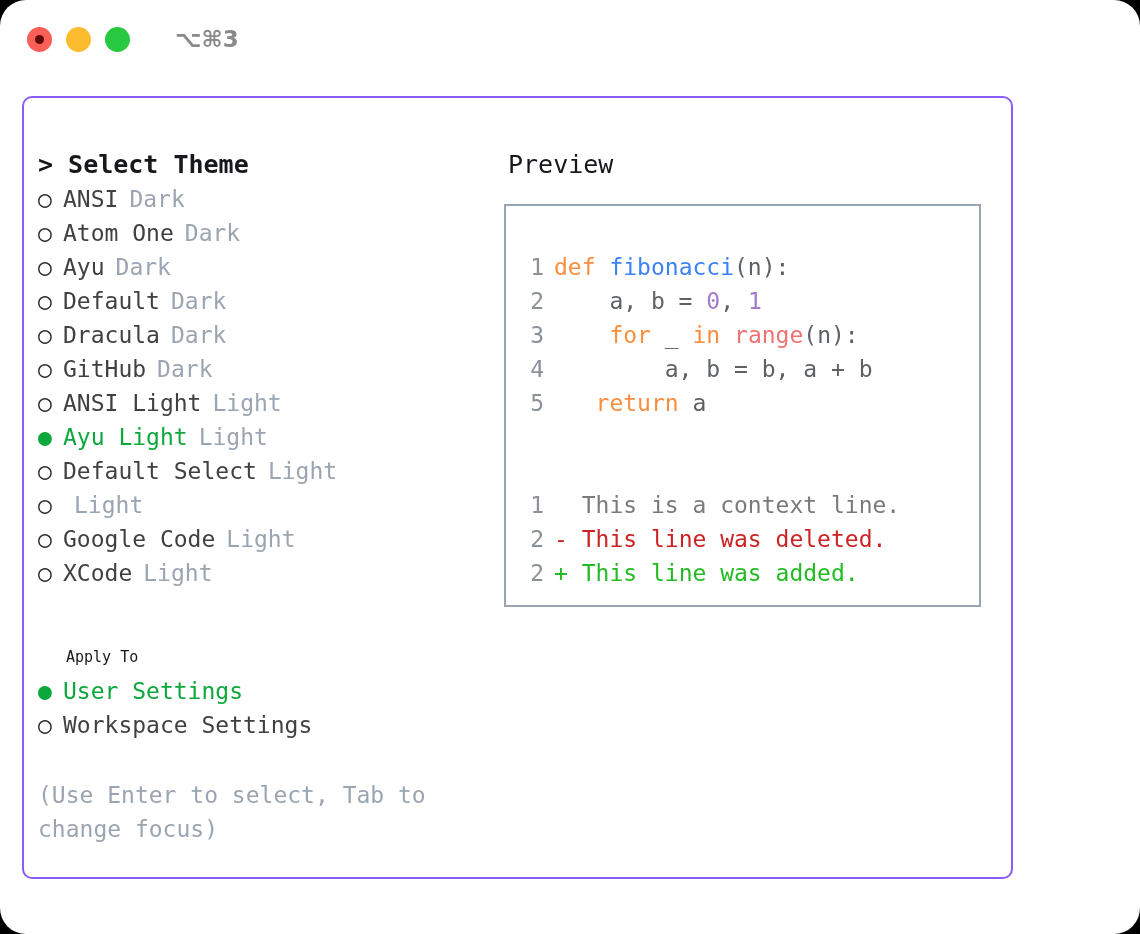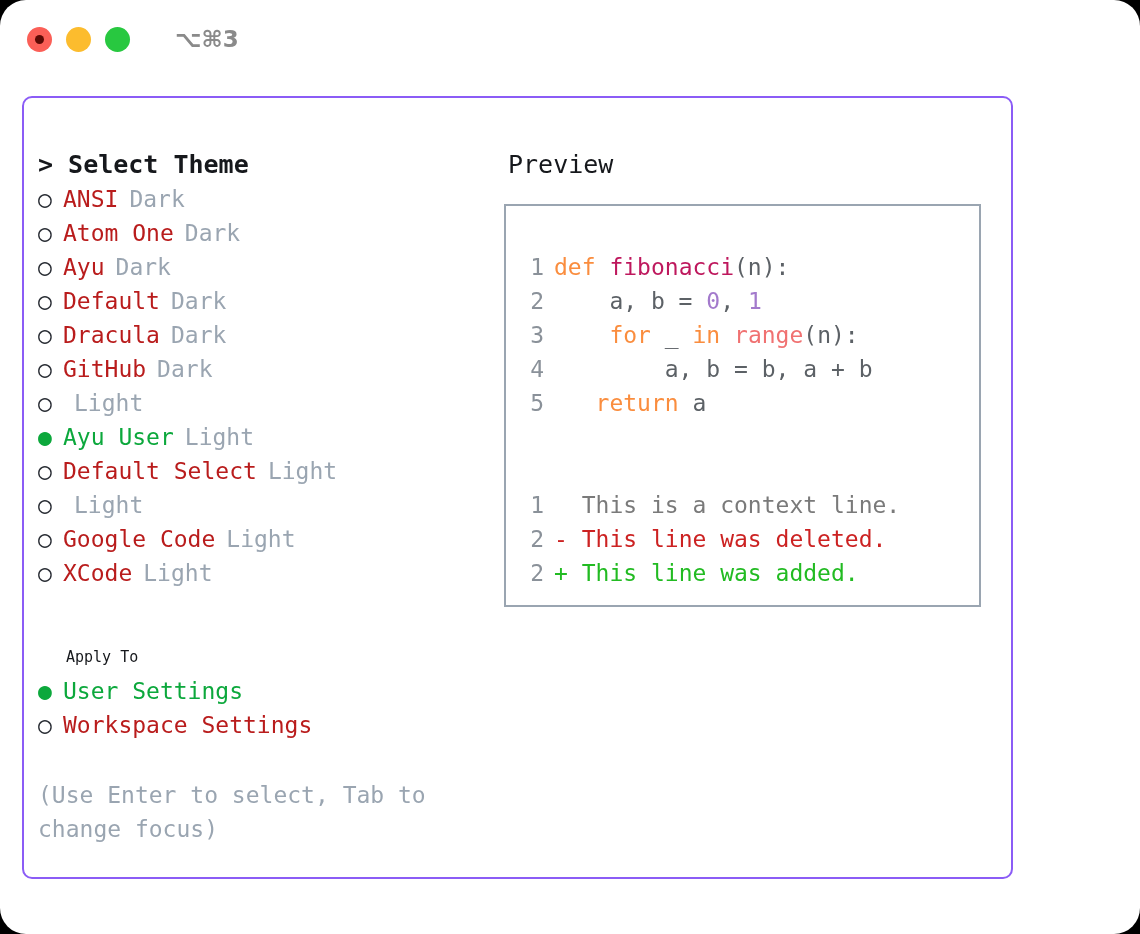--- a/index.html
+++ b/index.html
@@ -112,21 +112,21 @@
   }
   .opt-row .marker {
     width: 25px;
     flex: 0 0 25px;
     font-size: 23px;
     line-height: 34px;
   }
   .opt-row.selected .marker { color: #0ca83c; }
   .opt-row.selected .label  { color: #0ca83c; }
   .opt-row .marker.unsel { color: #2b2f36; }
-  .opt-row .label { color: #b91c1c; }
+  .opt-row .label { color: #404040; }
   .opt-row .badge {
     color: #9aa5b1;
     margin-left: 11px;
   }
 
   .group-head {
     font-size: 15px;
     color: #16181c;
     line-height: 34px;
     padding-left: 28px;
@@ -178,21 +178,21 @@
     flex: 0 0 48px;
     text-align: right;
     color: #8a9199;
     padding-right: 10px;
     box-sizing: border-box;
   }
   .code-text { color: #5c6166; }
   .blank-line { height: 34px; }
 
   .tok-kw   { color: #fa8d3e; }
-  .tok-fn   { color: #be185d; margin-top: 40px; }
+  .tok-fn   { color: #3b82f6; margin-top: 40px; }
   .tok-num  { color: #a37acc; }
   .tok-call { color: #f07171; }
   .tok-plain{ color: #5c6166; }
 
   .diff-ctx { color: #7a7a7a; }
   .diff-del { color: #cc2222; }
   .diff-add { color: #22bb22; }
 </style>
 </head>
 <body>
@@ -243,25 +243,26 @@
             <span class="label">Dracula</span>
             <span class="badge">Dark</span>
           </div>
           <div class="opt-row">
             <span class="marker unsel">○</span>
             <span class="label">GitHub</span>
             <span class="badge">Dark</span>
           </div>
           <div class="opt-row">
             <span class="marker unsel">○</span>
+            <span class="label">ANSI Light</span>
             <span class="badge">Light</span>
           </div>
           <div class="opt-row selected">
             <span class="marker">●</span>
-            <span class="label">Ayu User</span>
+            <span class="label">Ayu Light</span>
             <span class="badge">Light</span>
           </div>
           <div class="opt-row">
             <span class="marker unsel">○</span>
             <span class="label">Default Select</span>
             <span class="badge">Light</span>
           </div>
           <div class="opt-row">
             <span class="marker unsel">○</span>
             <span class="badge">Light</span>

